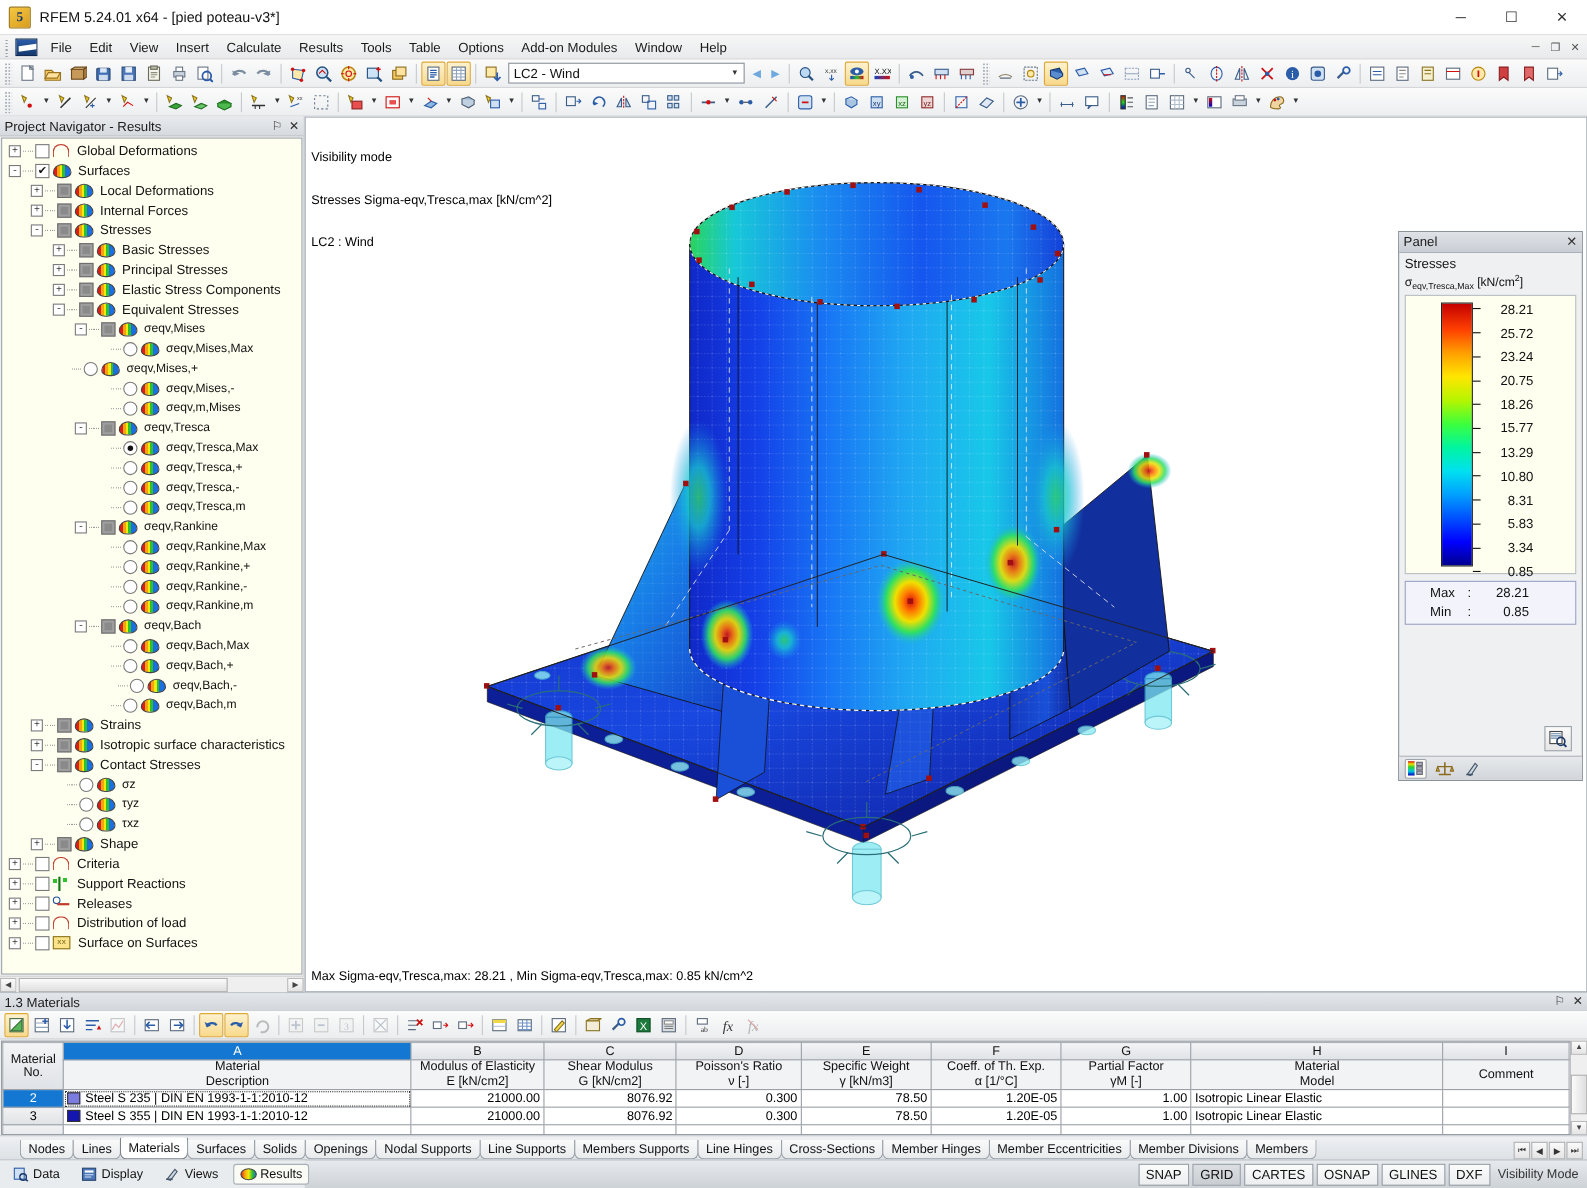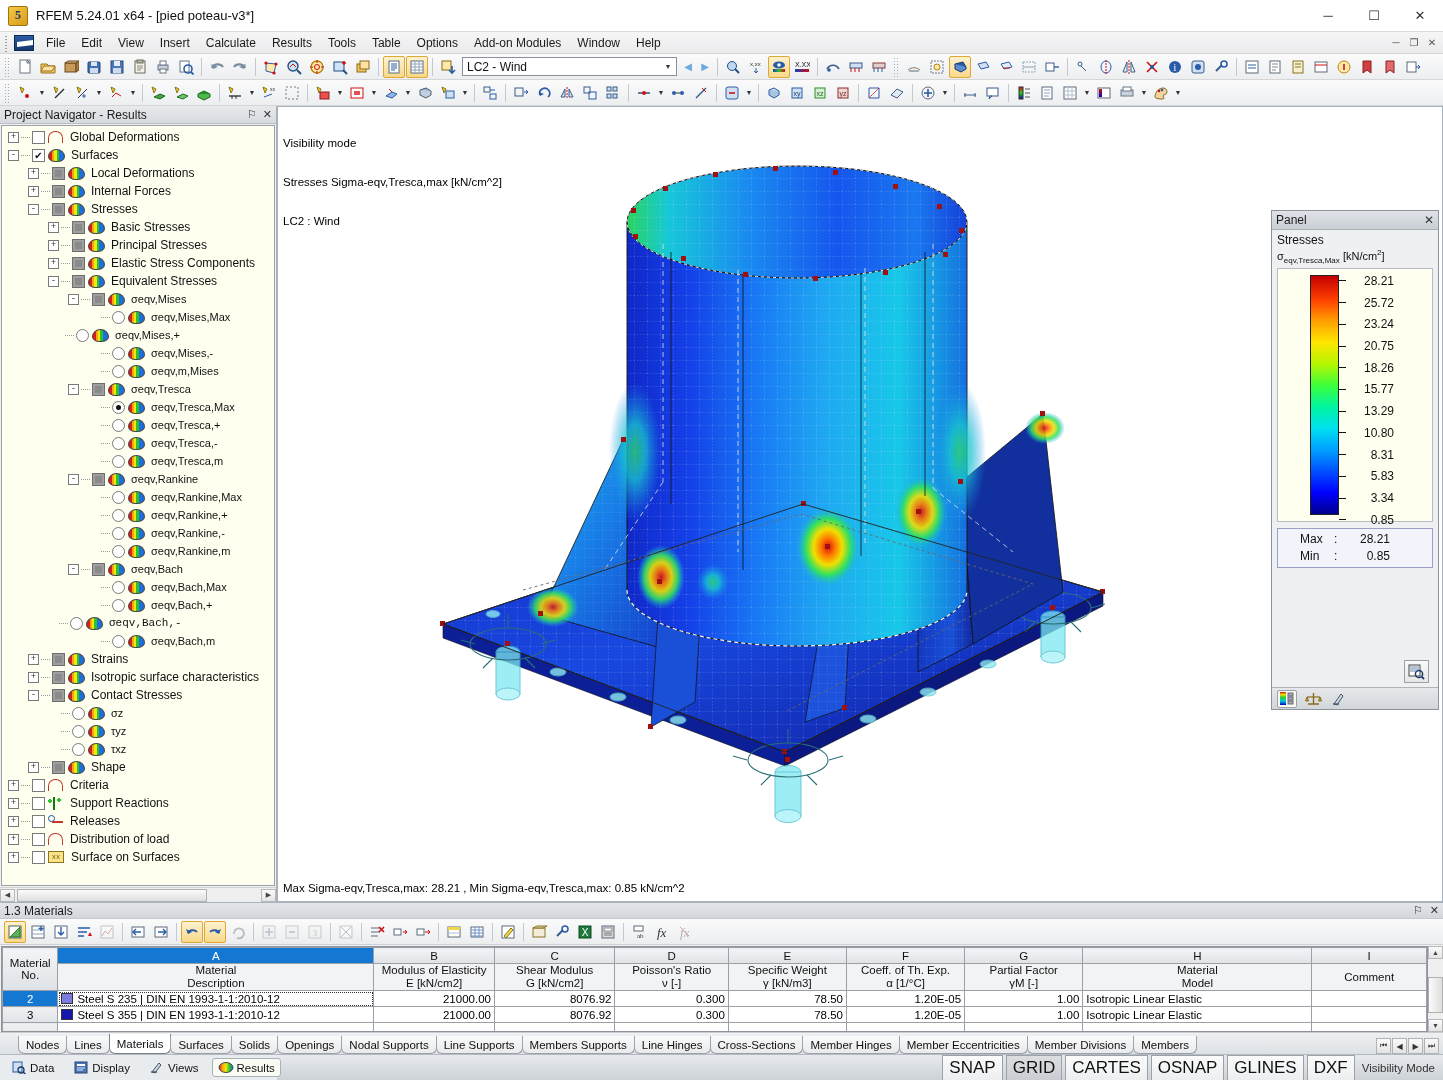--- a/index.html
+++ b/index.html
@@ -333,21 +333,21 @@
     background: linear-gradient(#e7eaed,#cdd2d7);
     border-top: 1px solid #b4bac0;
     display: flex; align-items: center;
   }
   .sb-left { display:flex; align-items:center; gap:8px; padding-left:6px; background:#e9ecee; height:26px; width:277px; flex:0 0 277px;}
   .sb-tab { display:flex; align-items:center; gap:4px; font-size:11.5px; color:#111; padding:2px 5px; border:1px solid transparent; border-radius:3px;}
   .sb-tab.sel { background:#fbfbf6; border-color:#a9b0b8; }
   .sb-mid { flex:1 1 auto; }
   .sb-right { display:flex; align-items:center; gap:3px; padding-right:8px; }
   .sbx {
-    font-size:17px; color:#111; padding:2px 6px;
+    font-size:12px; color:#111; padding:2px 6px;
     background: linear-gradient(#fbfbfb,#eceef0); border:1px solid #9aa1a8;
   }
   .sbx.on { background: linear-gradient(#dcdfe2,#c9cdd1); }
   .sb-vis { font-size:11.5px; color:#333; margin-left:4px; }
 </style>
 </head>
 <body>
 
 <div id="app">
 
@@ -1189,21 +1189,21 @@
             <div class="ico-surf"></div>
             <div class="lbl" style="font-size: 11px;">σeqv,Bach,Max</div>
           </div>
           <div class="row" style="padding-left: 86px;">
             <div class="exp none"></div>
             <div class="dash"></div>
             <div class="rb"></div>
             <div class="ico-surf"></div>
             <div class="lbl" style="font-size: 11px;">σeqv,Bach,+</div>
           </div>
-          <div class="row" style="padding-left: 44px; font-family: Liberation Mono, monospace;">
+          <div class="row" style="padding-left: 92px;">
             <div class="exp none"></div>
             <div class="dash"></div>
             <div class="rb"></div>
             <div class="ico-surf"></div>
             <div class="lbl" style="font-size: 11px;">σeqv,Bach,-</div>
           </div>
           <div class="row" style="padding-left: 86px;">
             <div class="exp none"></div>
             <div class="dash"></div>
             <div class="rb"></div>

